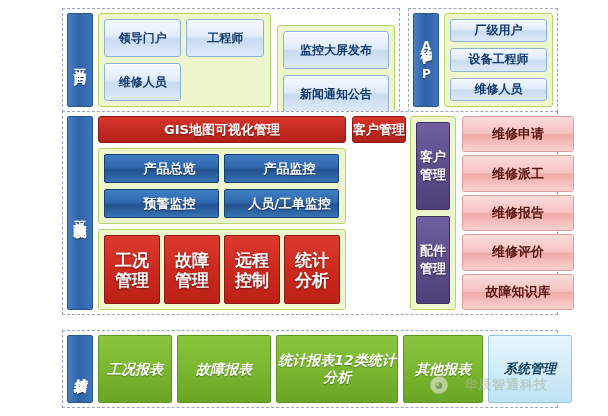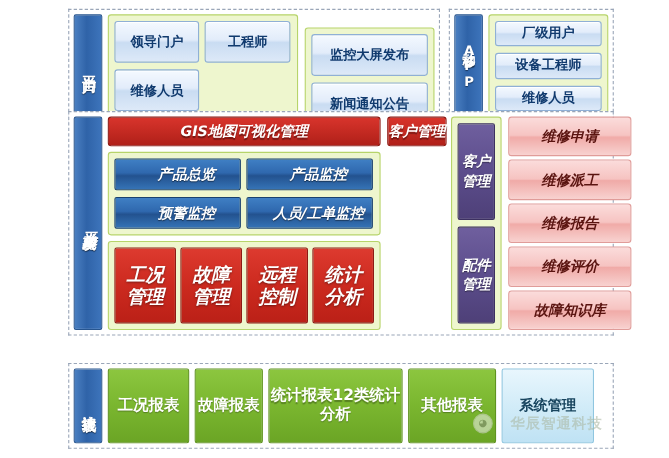--- a/index.html
+++ b/index.html
@@ -21,22 +21,22 @@
     position:absolute;
     left:0;
     border:1px dashed #9aa6b8;
     background:#ffffff;
     box-sizing:border-box;
     display:flex;
     padding:4px;
   }
   #panel-portal{ top:0;   width:338px; height:104px; }
   #panel-app   { top:0;   left:346px; width:150px; height:104px; }
-  #panel-func  { top:93px; width:496px; height:204px;font-style:italic; }
-  #panel-stats { top:322px; width:496px; height:78px; }
+  #panel-func  { top:103px; width:496px; height:204px; }
+  #panel-stats { top:322px; width:496px; height:78px;font-style:italic; }
 
   
   .vlabel{
     flex:0 0 auto;
     width:26px;
     background:linear-gradient(to right,#4a7fc1 0%,#2f63a8 45%,#3d74bb 100%);
     border:1px solid #27558f;
     border-radius:2px;
     color:#ffffff;
     font-weight:bold;
@@ -193,21 +193,21 @@
     font-size:14px;
     line-height:17px;
     display:flex;
     align-items:center;
     justify-content:center;
     text-align:center;
     text-shadow:0 1px 1px rgba(0,0,0,.3);
     box-sizing:border-box;
   }
   #stat-0{ width:74px;}
-  #stat-1{ width:62px;}
+  #stat-1{ width:94px;}
   #stat-2{ width:122px;}
   #stat-3{ width:80px;}
   #stat-4{
     width:84px;
     background:linear-gradient(to bottom,#e8f6fd 0%,#d2ecf8 50%,#bfe2f4 100%);
     border:1px solid #8fc6e0;
     border-radius:2px;
     color:#17445e;
     font-weight:bold;
     font-size:13px;

